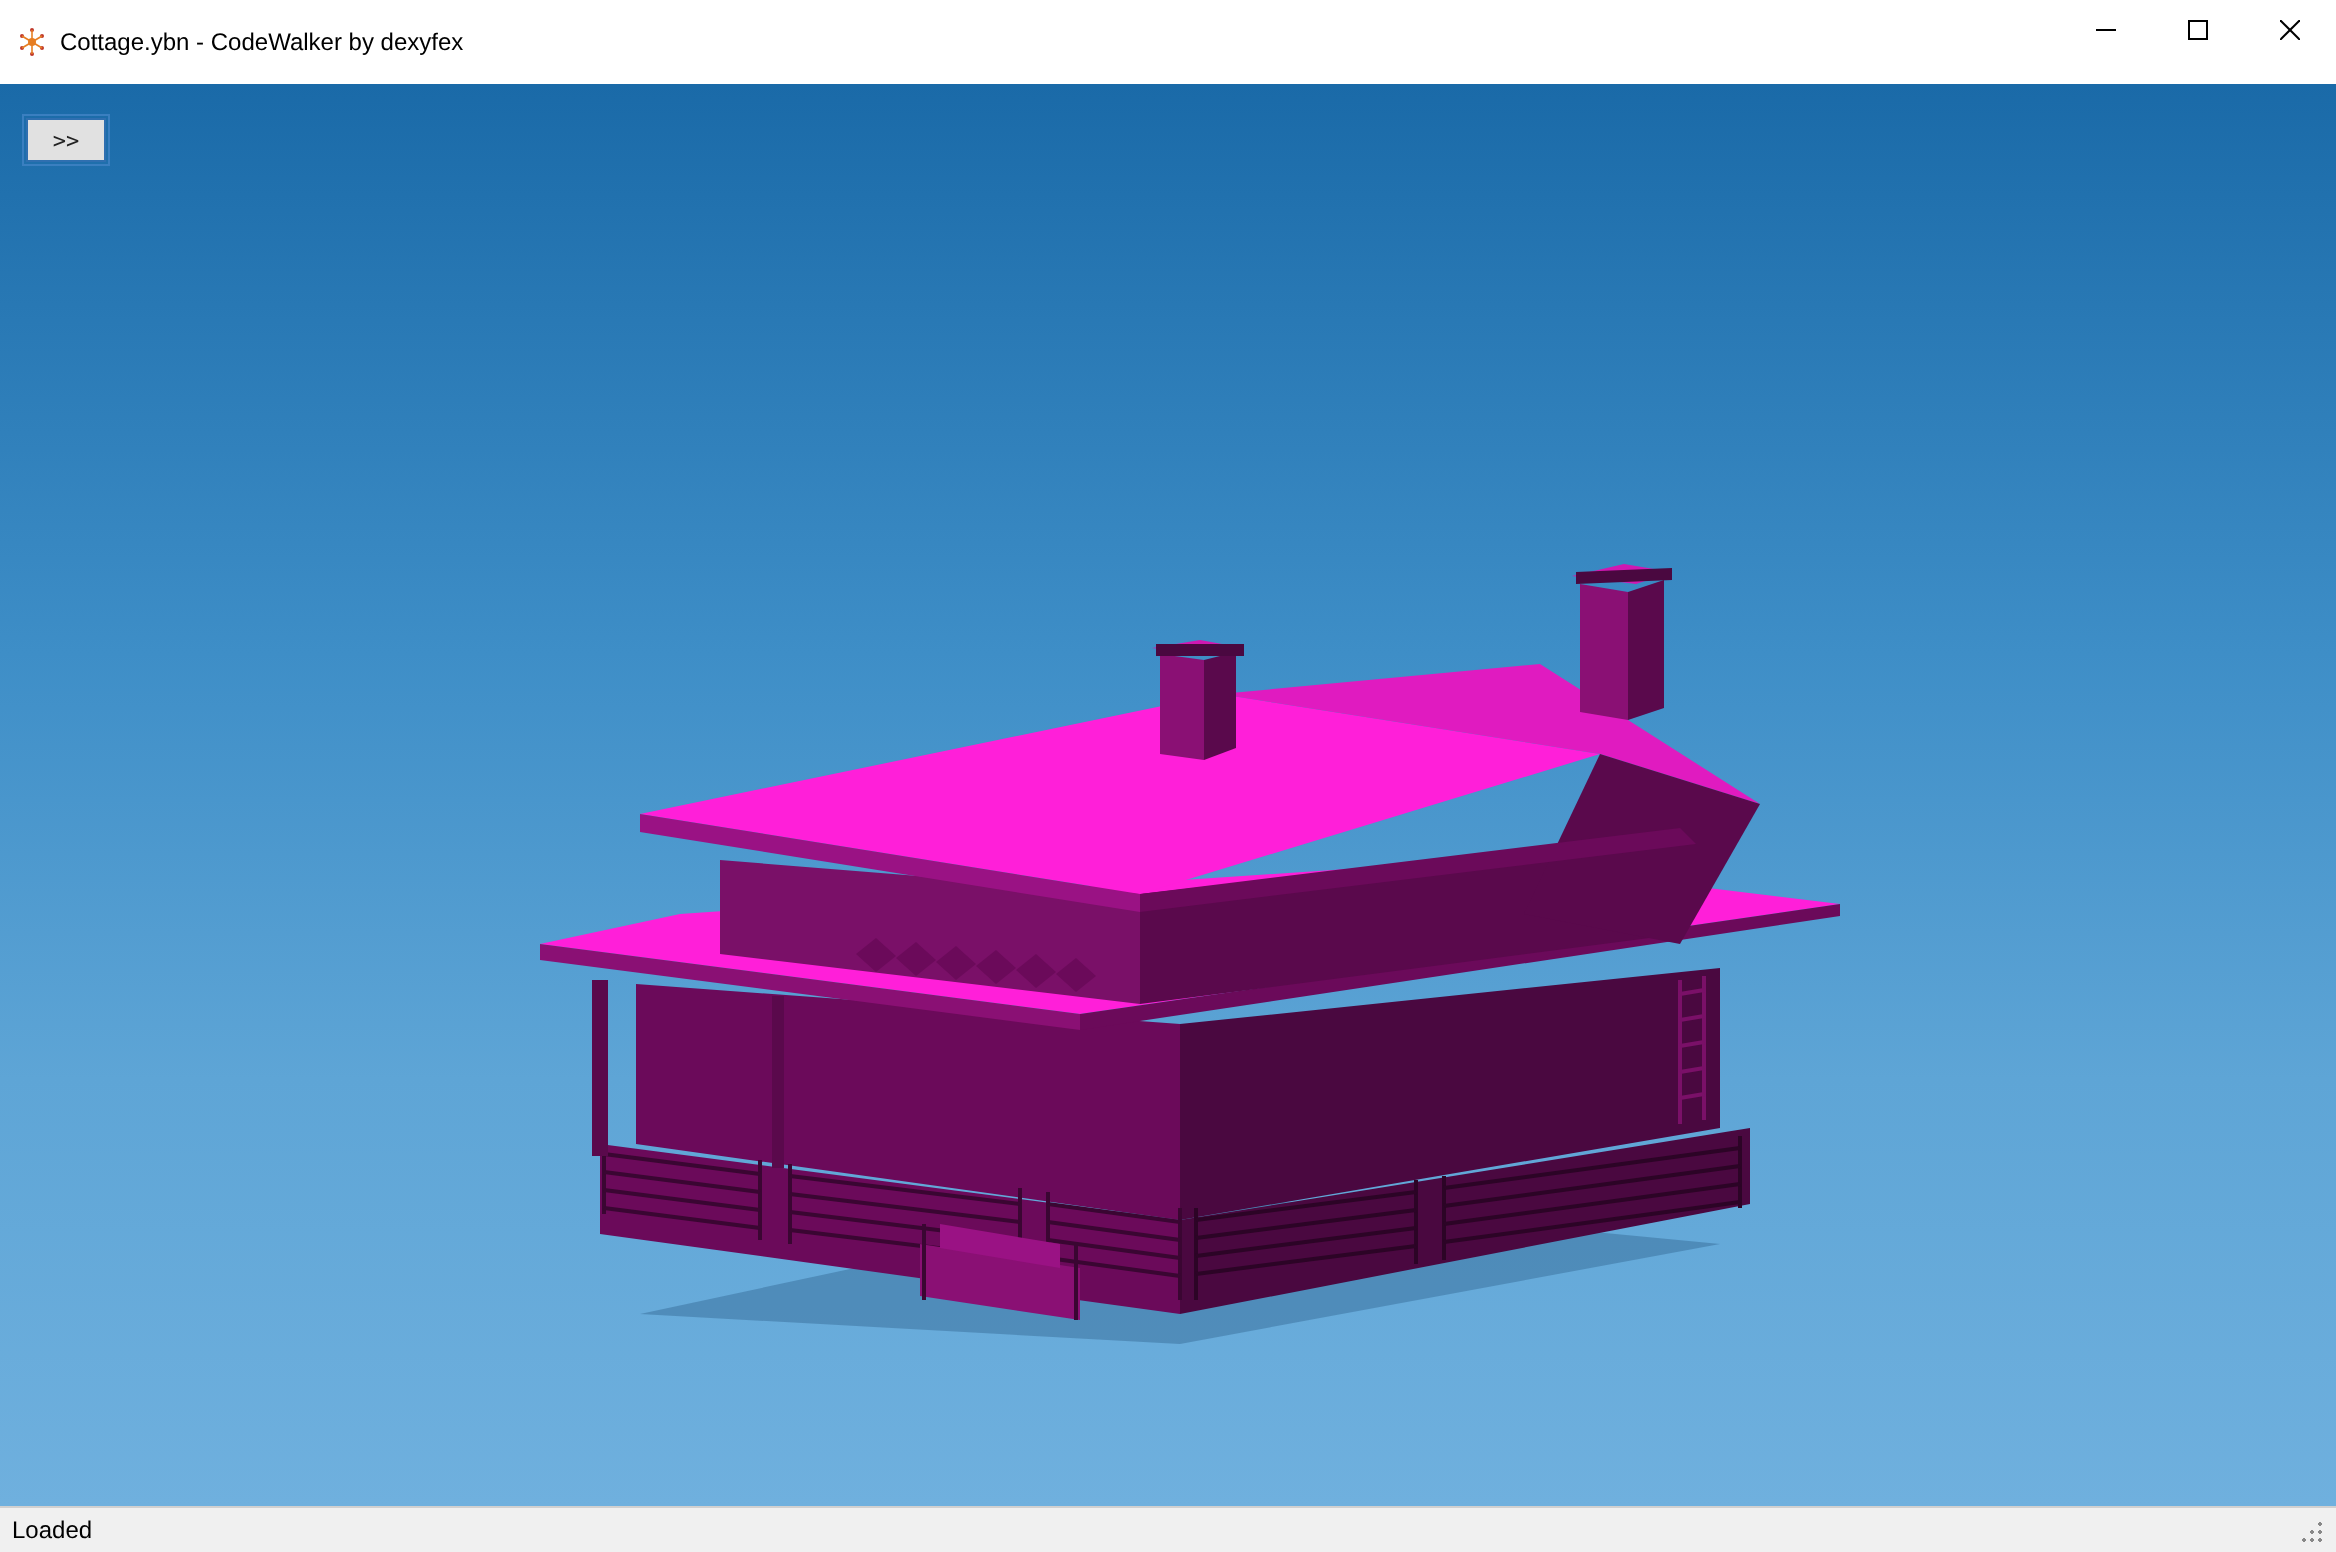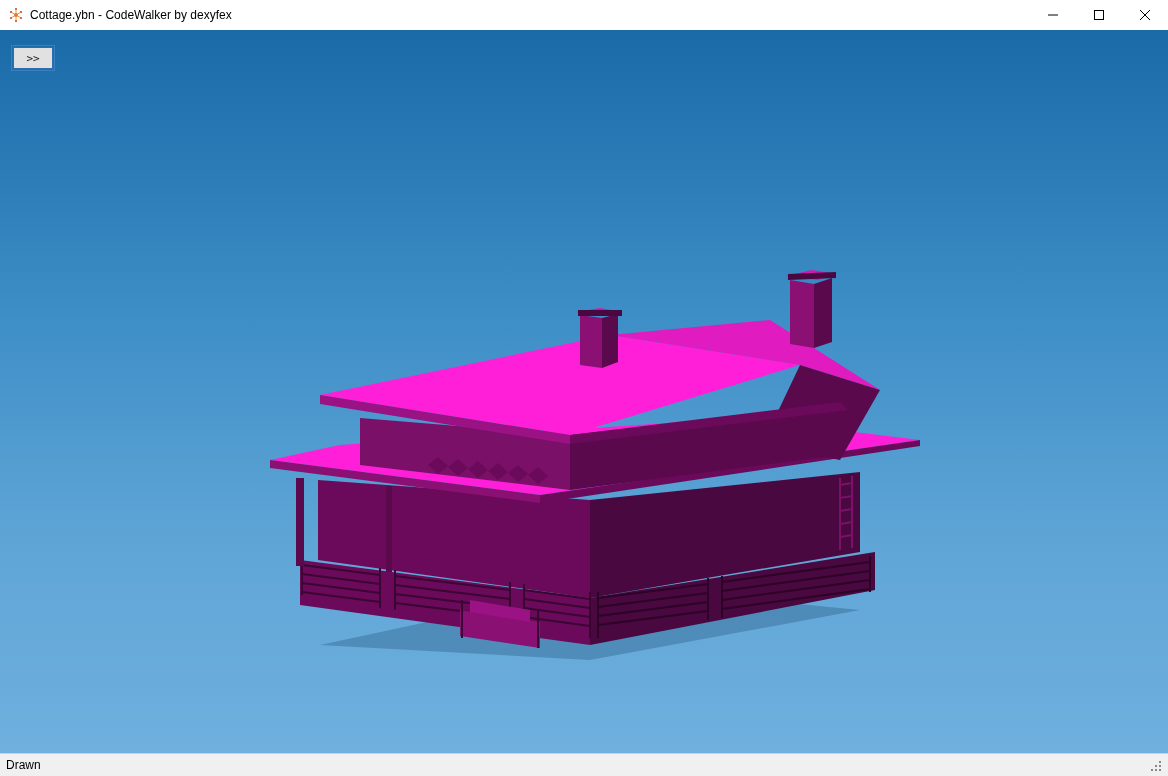--- a/index.html
+++ b/index.html
@@ -10,21 +10,21 @@
     body {
       font-family: "Segoe UI", Tahoma, sans-serif;
       width: 1168px;
       height: 776px;
       background: #ffffff;
       overflow: hidden;
       display: flex;
       flex-direction: column;
     }
     .titlebar {
-      height: 30px;
+      height: 42px;
       background: #ffffff;
       display: flex;
       align-items: center;
       padding-left: 8px;
       font-size: 12px;
       color: #000;
     }
     .titlebar .app-icon {
       width: 16px;
       height: 16px;
@@ -274,15 +274,15 @@
         <polygon points="550,30 574,34 574,98 550,94" fill="#8a1074"></polygon>
         <polygon points="574,34 592,28 592,92 574,98" fill="#5a094c"></polygon>
         <polygon points="546,26 578,30 596,24 572,20" fill="#d018b2"></polygon>
         <polygon points="548,24 548,30 596,28 596,22" fill="#4a0840"></polygon>
       </g>
     </svg>
   </div>
 </div>
 
 <div class="statusbar">
-  <span class="left">Drawn</span>
+  <span class="left">Loaded</span>
   <div class="grip"></div>
 </div>
 
 </body></html>

